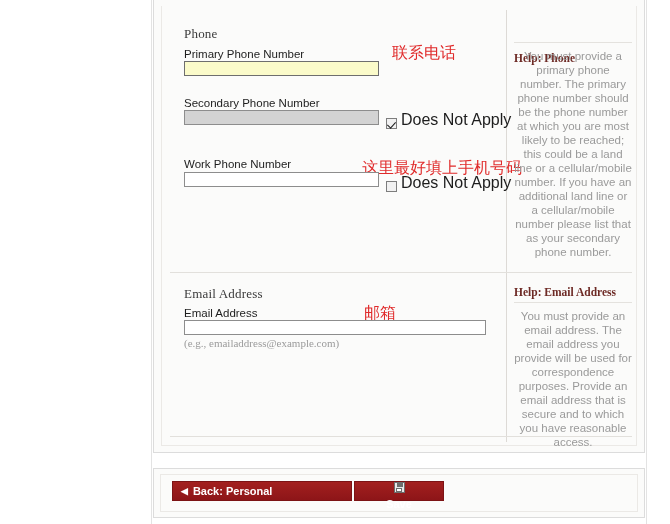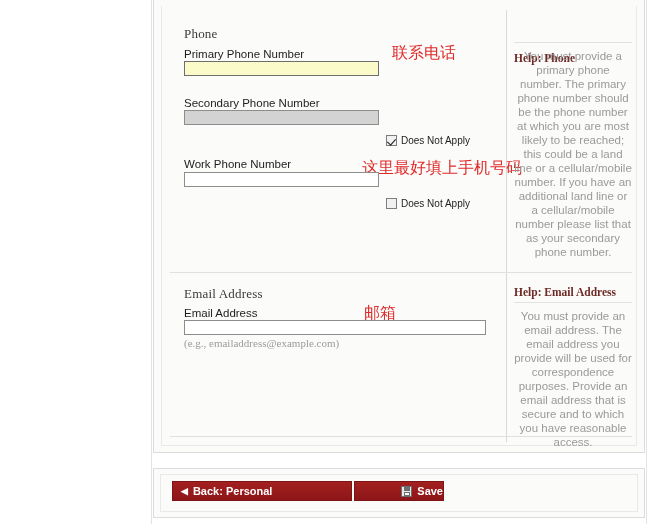--- a/index.html
+++ b/index.html
@@ -122,26 +122,25 @@
     border-color: #6e6e6e;
   }
   .txt-input.disabled {
     background: #d3d3d3;
     border-color: #8d8d8d;
     color: #8a8a8a;
   }
 
   .cb-row {
     position: absolute;
-    font-size: 10px;
+    font-size: 16px;
     color: #1d1d1d;
     display: flex;
-    align-items: flex-start;
+    align-items: flex-end;
     gap: 4px;
-    margin-top: 24px;
   }
   .cb-box {
     width: 11px;
     height: 11px;
     border: 1px solid #7d7d7d;
     background: #f1f1f1;
     box-sizing: border-box;
     display: inline-block;
     position: relative;
     flex: none;
@@ -238,21 +237,21 @@
     color: #ffffff;
     font-family: "Liberation Sans", sans-serif;
     font-size: 11px;
     font-weight: bold;
     display: flex;
     align-items: center;
     cursor: pointer;
     white-space: nowrap;
   }
   .nav-btn.back { width: 180px; justify-content: flex-start; padding-left: 8px; }
-  .nav-btn.save { width: 90px; justify-content: flex-end; gap: 5px; }
+  .nav-btn.save { width: 90px; justify-content: flex-start; gap: 5px; flex-direction: column; }
   .nav-btn.next { flex: 1; justify-content: flex-end; padding-right: 8px; }
 
   .arrow { font-size: 9px; line-height: 1; }
 
   .floppy {
     width: 11px; height: 11px;
     display: inline-block;
     position: relative;
     background: #e8e8e8;
     border: 1px solid #6d6d6d;

